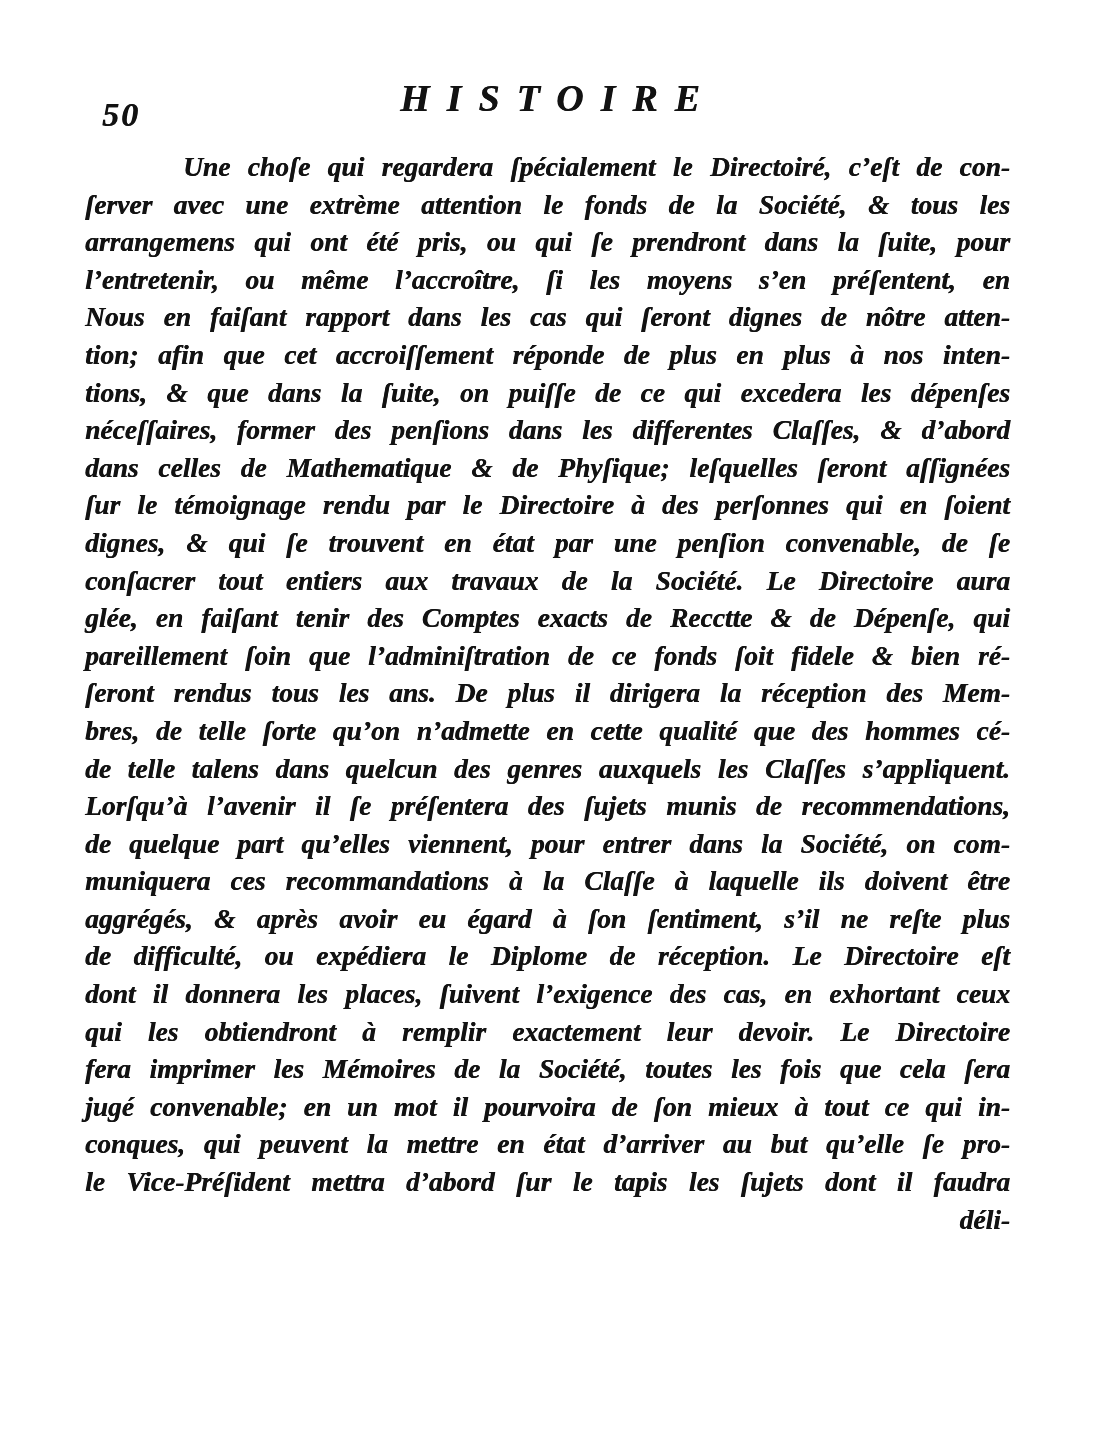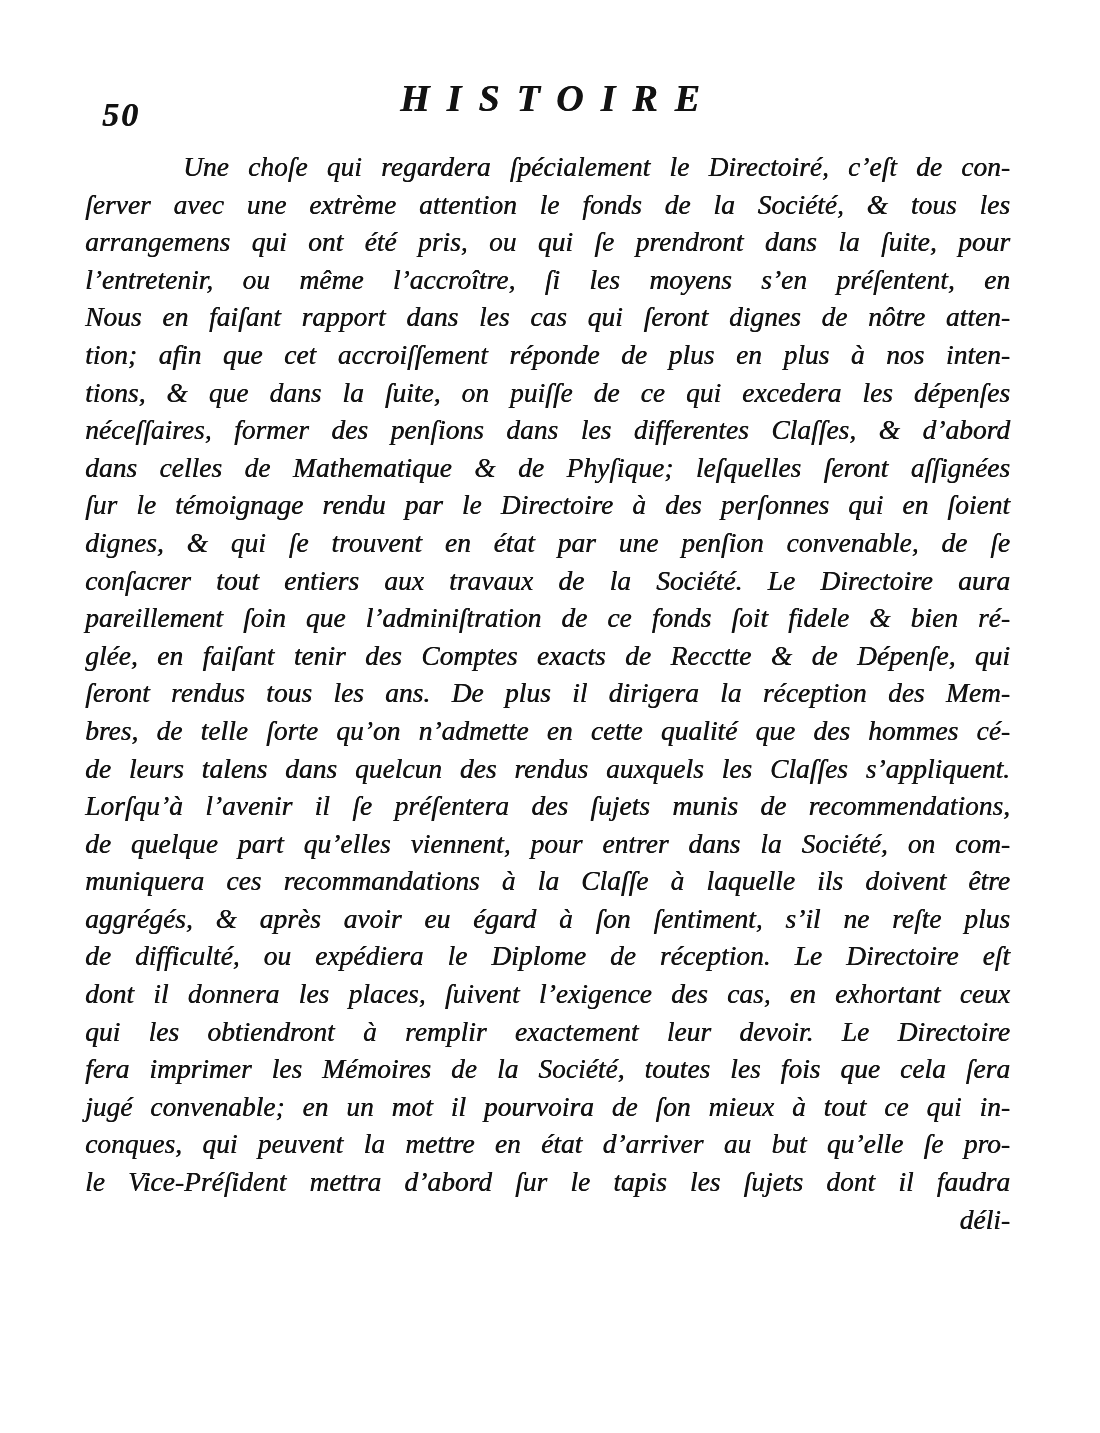--- a/index.html
+++ b/index.html
@@ -45,20 +45,21 @@
     font-size: 27.5px;
     line-height: 37.6px;
     word-spacing: 2px;
   }
   .line {
     text-align: justify;
     text-align-last: justify;
     white-space: normal;
     height: 37.6px;
     overflow: visible;
+    font-weight: bold;
   }
   .lines .line:first-child {
     text-indent: 98px;
   }
   .catchword-line {
     text-align: left;
     text-align-last: right;
   }
 </style>
 </head>
@@ -77,25 +78,25 @@
         <div class="line">arrangemens qui ont été pris, ou qui ſe prendront dans la ſuite, pour</div>
         <div class="line">l’entretenir, ou même l’accroître, ſi les moyens s’en préſentent, en</div>
         <div class="line">Nous en faiſant rapport dans les cas qui ſeront dignes de nôtre atten-</div>
         <div class="line">tion; afin que cet accroiſſement réponde de plus en plus à nos inten-</div>
         <div class="line">tions, &amp; que dans la ſuite, on puiſſe de ce qui excedera les dépenſes</div>
         <div class="line">néceſſaires, former des penſions dans les differentes Claſſes, &amp; d’abord</div>
         <div class="line">dans celles de Mathematique &amp; de Phyſique; leſquelles ſeront aſſignées</div>
         <div class="line">ſur le témoignage rendu par le Directoire à des perſonnes qui en ſoient</div>
         <div class="line">dignes, &amp; qui ſe trouvent en état par une penſion convenable, de ſe</div>
         <div class="line">conſacrer tout entiers aux travaux de la Société.  Le Directoire aura</div>
+        <div class="line">glée, en faiſant tenir des Comptes exacts de Recctte &amp; de Dépenſe, qui</div>
         <div class="line">pareillement ſoin que l’adminiſtration de ce fonds ſoit fidele &amp; bien ré-</div>
-        <div class="line">glée, en faiſant tenir des Comptes exacts de Recctte &amp; de Dépenſe, qui</div>
         <div class="line">ſeront rendus tous les ans.  De plus il dirigera la réception des Mem-</div>
         <div class="line">bres, de telle ſorte qu’on n’admette en cette qualité que des hommes cé-</div>
-        <div class="line">de leurs talens dans quelcun des rendus auxquels les Claſſes s’appliquent.</div>
+        <div class="line">de telle talens dans quelcun des genres auxquels les Claſſes s’appliquent.</div>
         <div class="line">Lorſqu’à l’avenir il ſe préſentera des ſujets munis de recommendations,</div>
         <div class="line">de quelque part qu’elles viennent, pour entrer dans la Société, on com-</div>
         <div class="line">muniquera ces recommandations à la Claſſe à laquelle ils doivent être</div>
         <div class="line">aggrégés, &amp; après avoir eu égard à ſon ſentiment, s’il ne reſte plus</div>
         <div class="line">de difficulté, ou expédiera le Diplome de réception.  Le Directoire eſt</div>
         <div class="line">dont il donnera les places, ſuivent l’exigence des cas, en exhortant ceux</div>
         <div class="line">qui les obtiendront à remplir exactement leur devoir.  Le Directoire</div>
         <div class="line">fera imprimer les Mémoires de la Société, toutes les fois que cela ſera</div>
         <div class="line">jugé convenable; en un mot il pourvoira de ſon mieux à tout ce qui in-</div>
         <div class="line">conques, qui peuvent la mettre en état d’arriver au but qu’elle ſe pro-</div>

